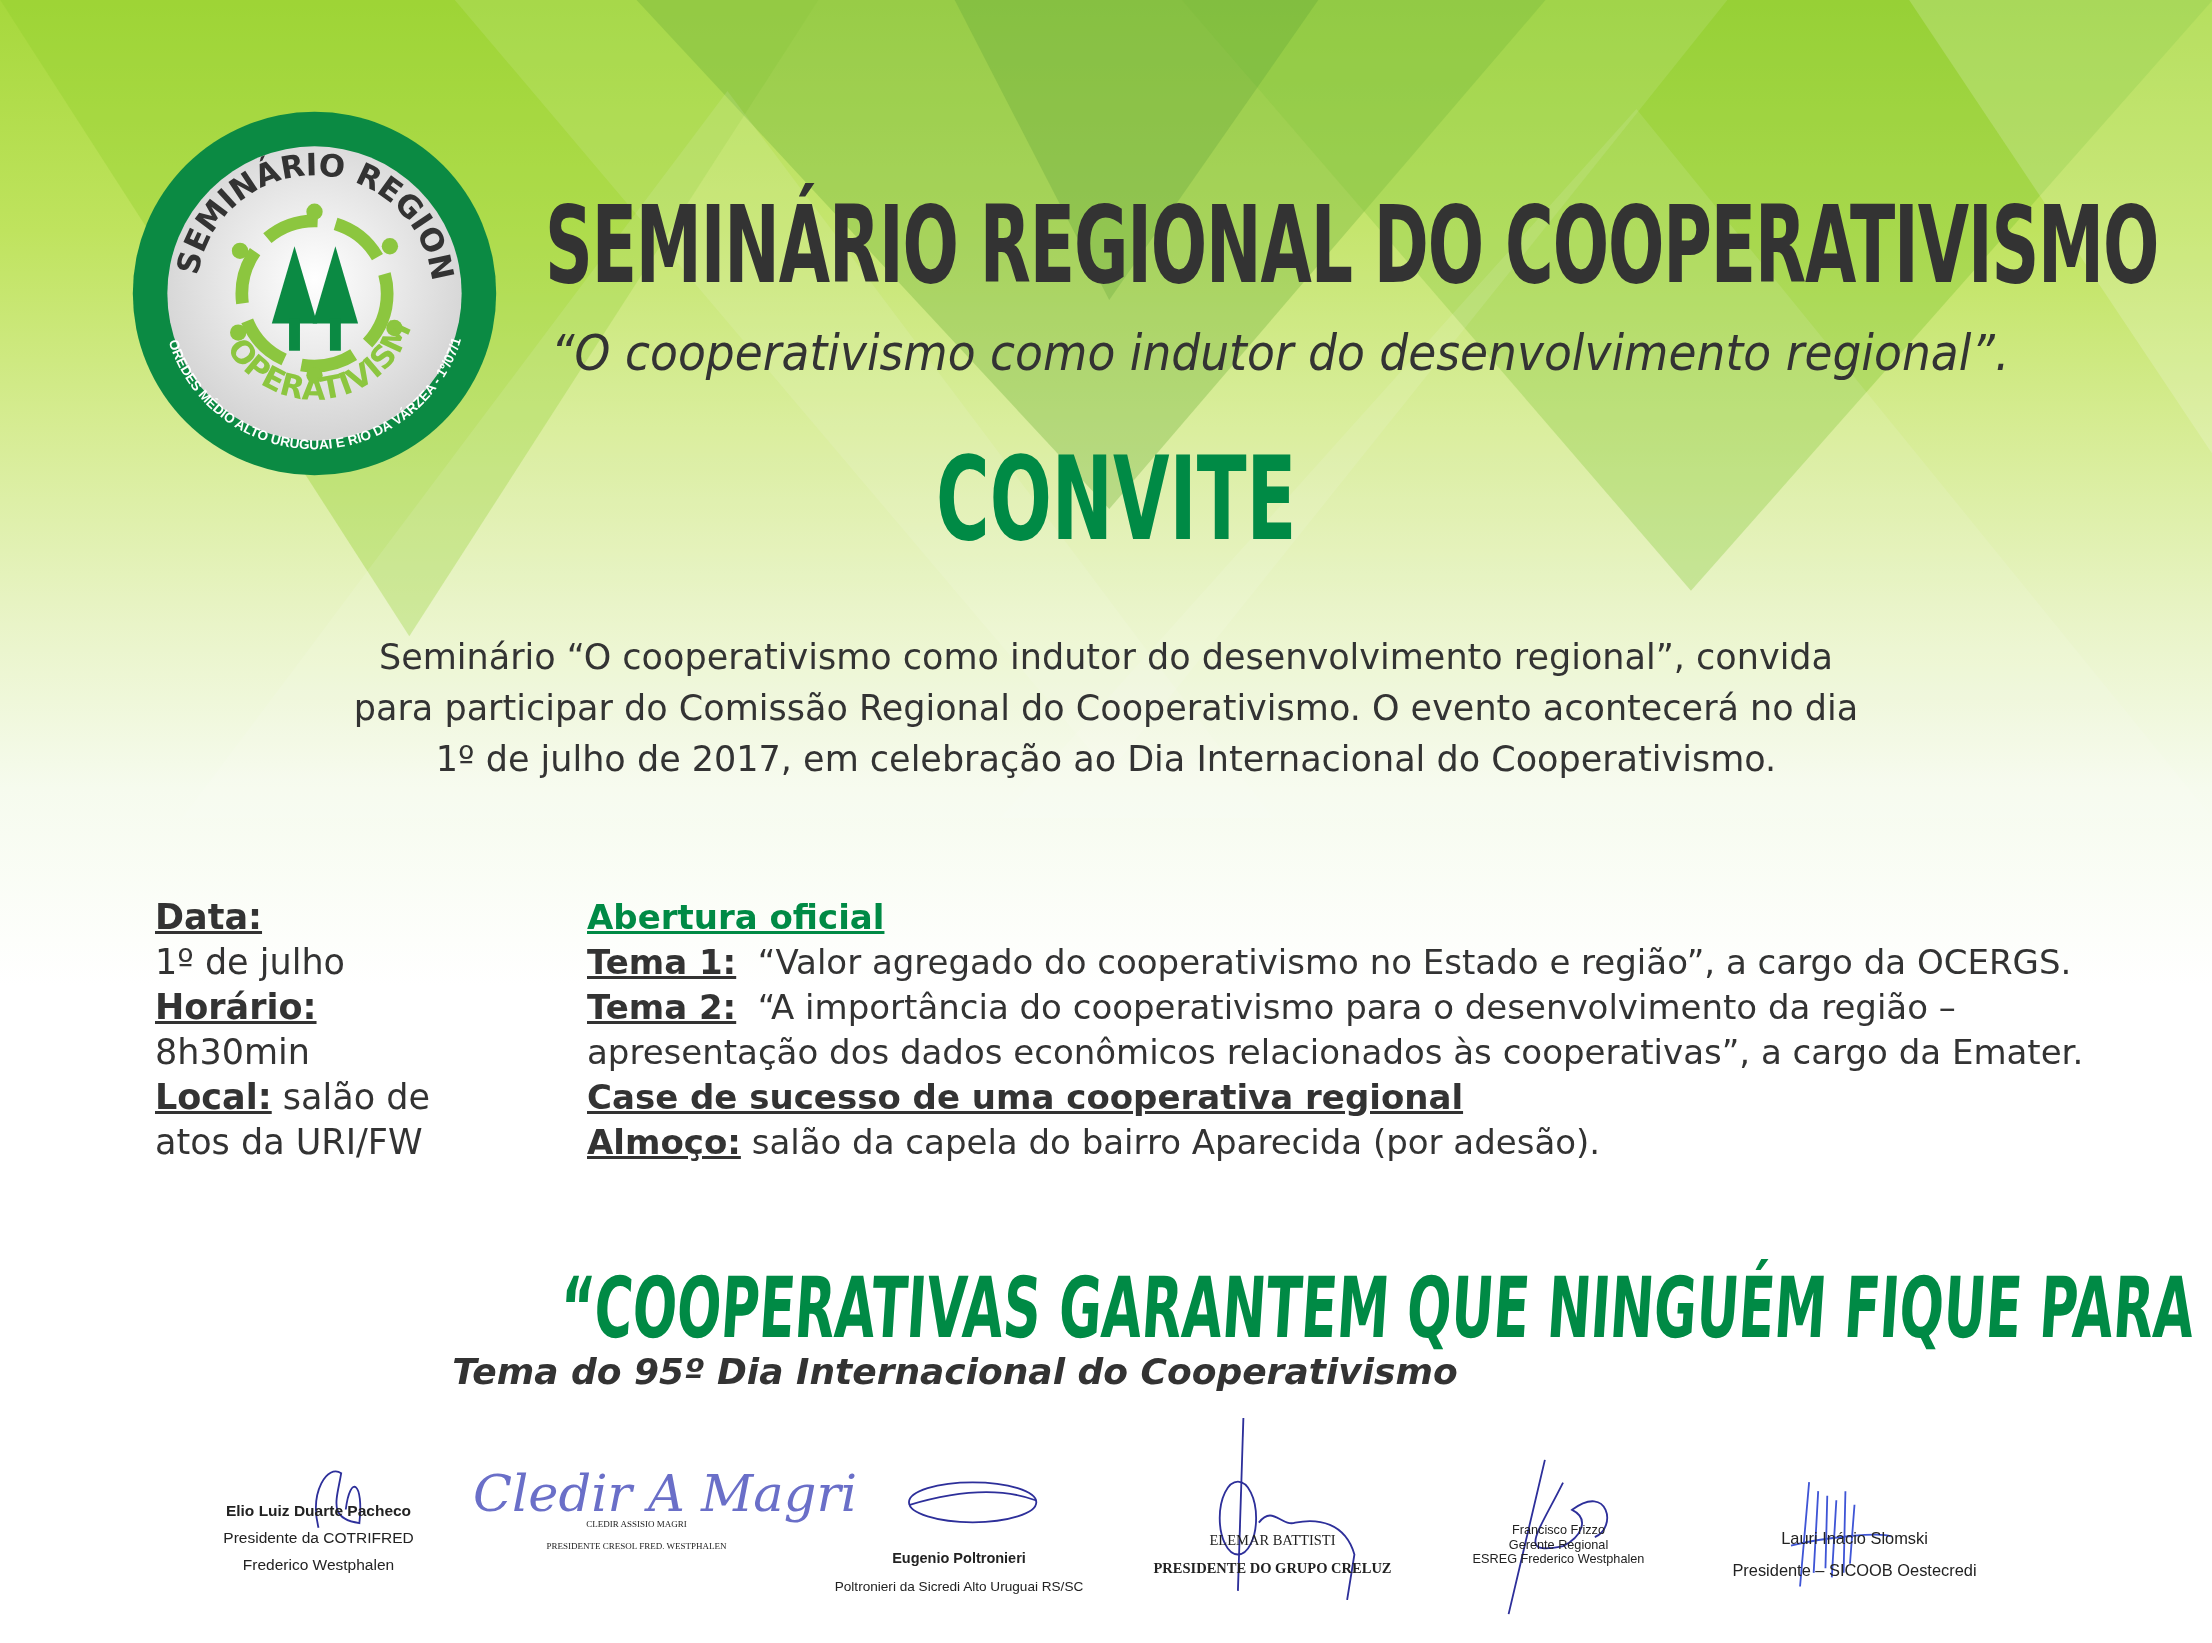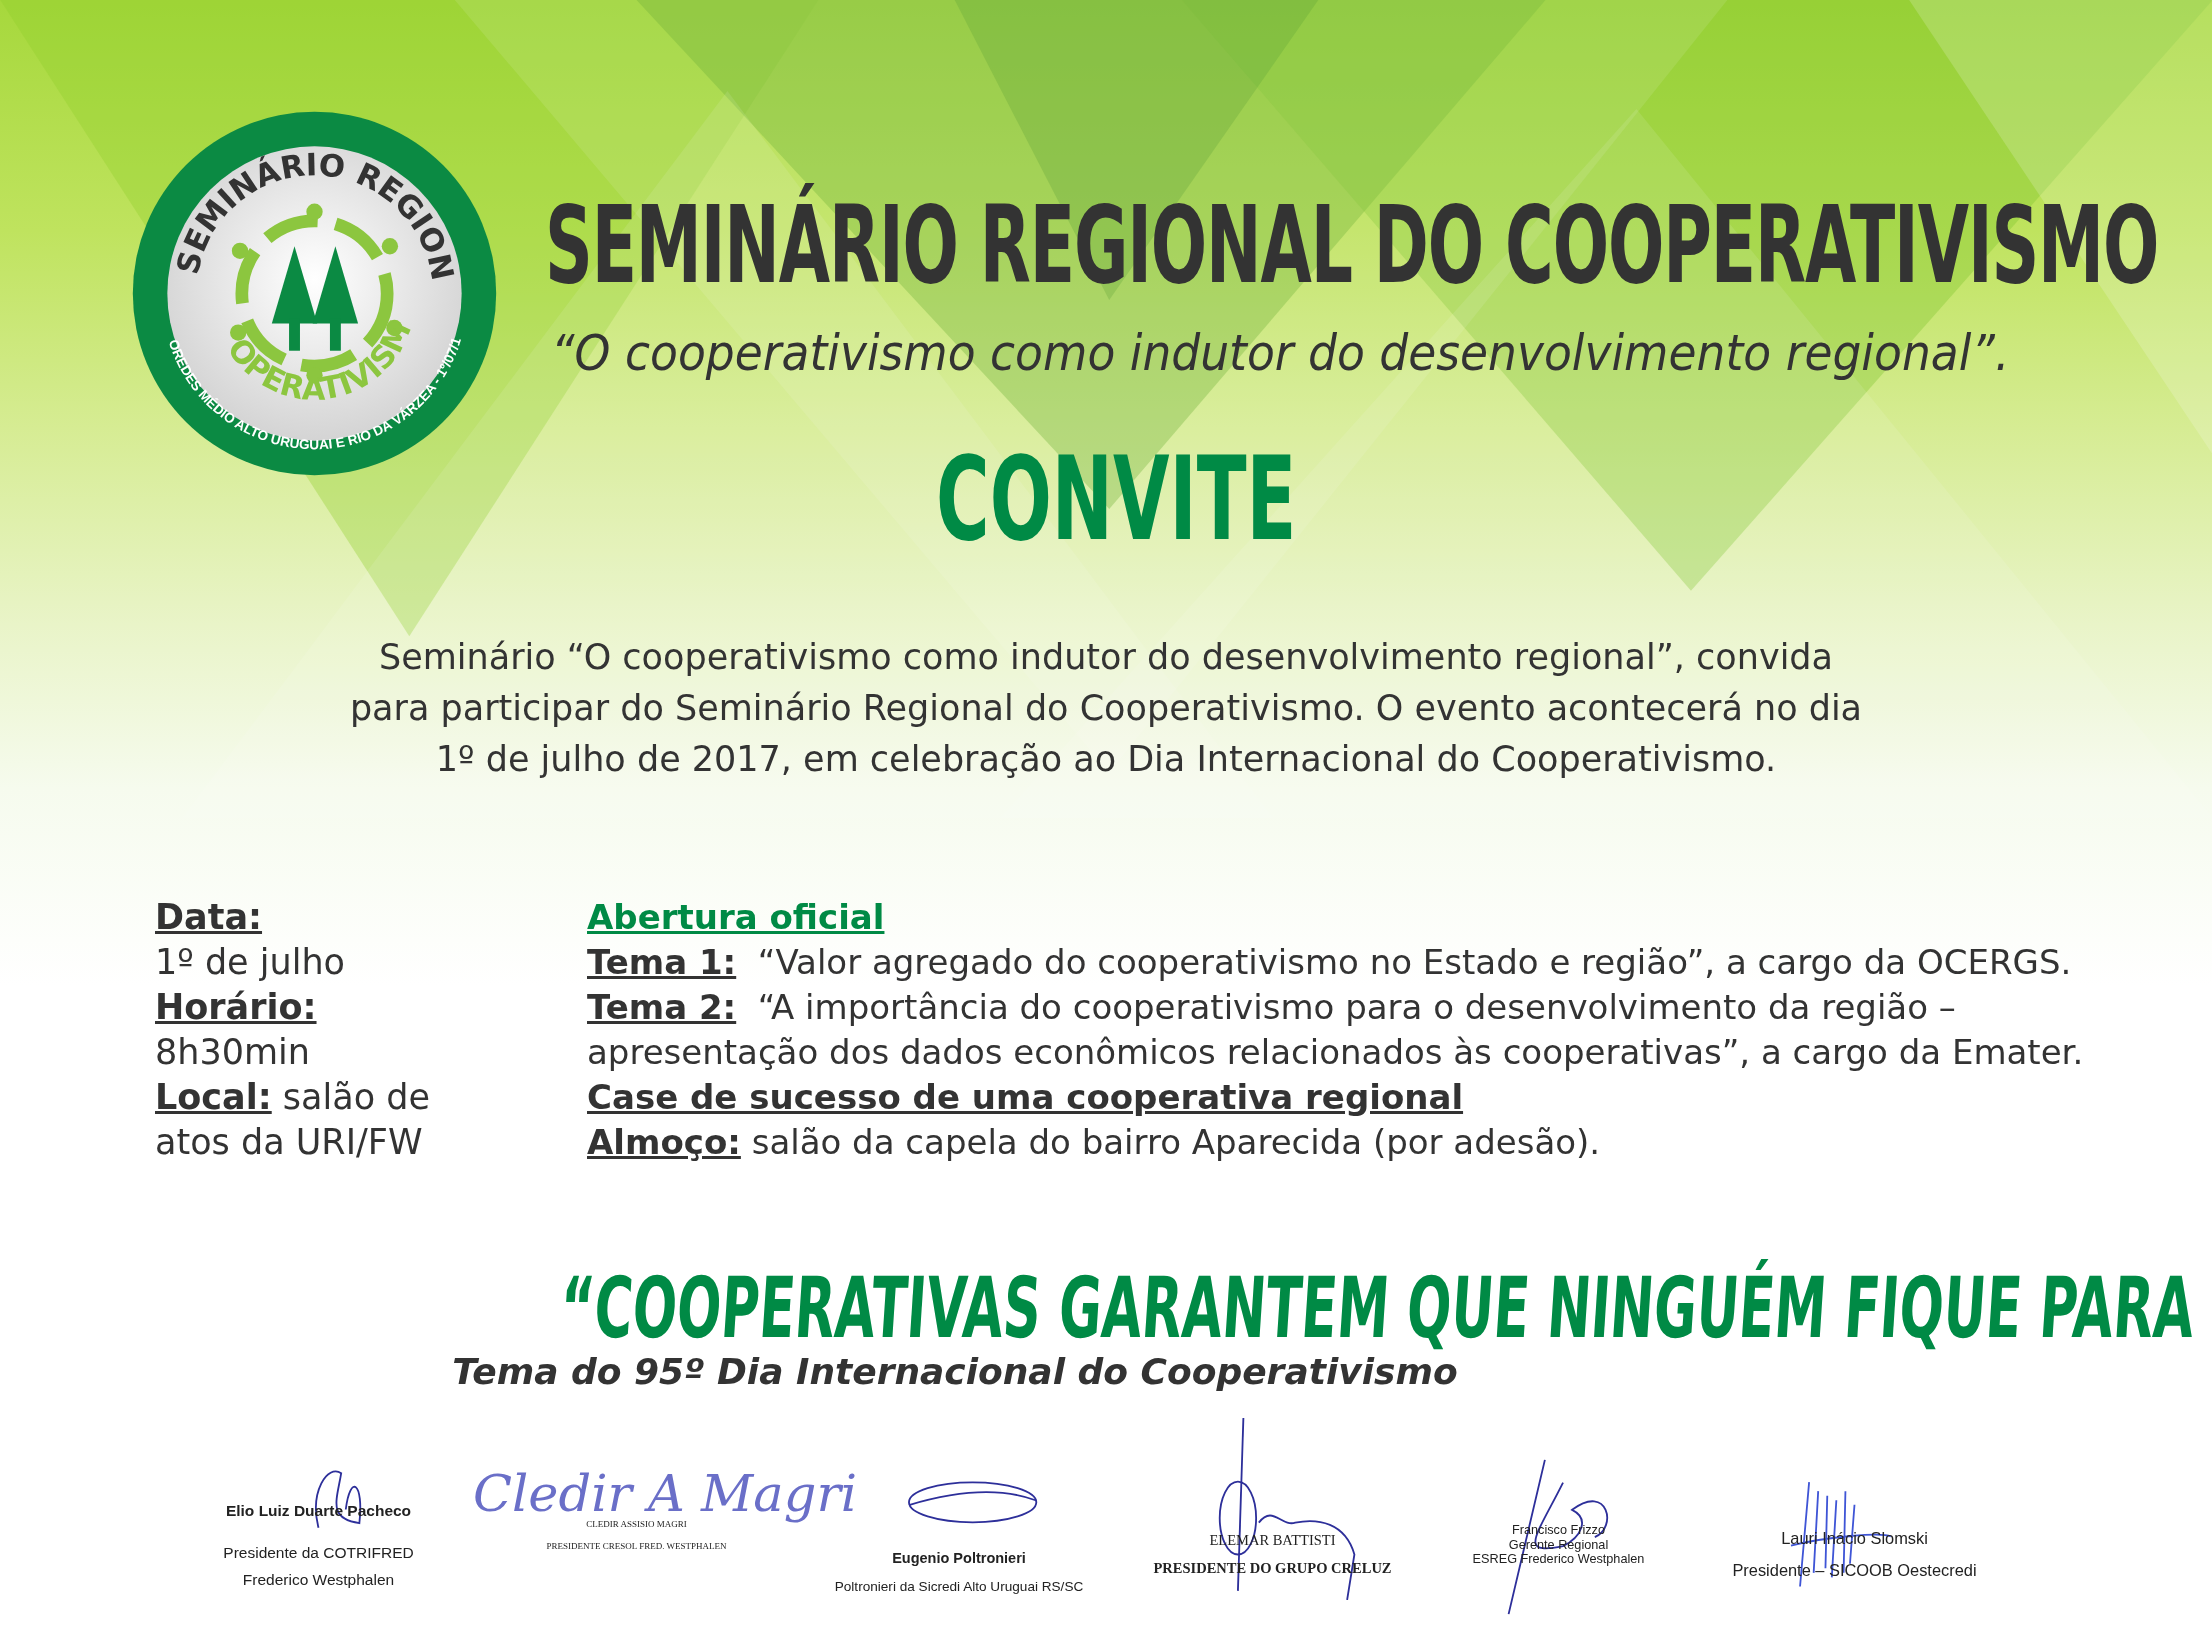--- a/index.html
+++ b/index.html
@@ -76,21 +76,21 @@
     <text font-family="Liberation Sans, sans-serif" font-weight="bold" font-size="15" fill="#ffffff"><textPath href="#ringArc" startOffset="50%" text-anchor="middle">COREDES MÉDIO ALTO URUGUAI E RIO DA VÁRZEA - 1º/07/17</textPath></text>
   </svg>
 </div>
 
 <div class="abs title">SEMINÁRIO REGIONAL DO COOPERATIVISMO</div>
 <div class="abs subtitle">“O cooperativismo como indutor do desenvolvimento regional”.</div>
 <div class="abs convite">CONVITE</div>
 
 <div class="abs para">
   <span>Seminário “O cooperativismo como indutor do desenvolvimento regional”, convida</span>
-  <span>para participar do Seminário Regional do Cooperativismo. O evento acontecerá no dia</span>
+  <span>para participar do Comissão Regional do Cooperativismo. O evento acontecerá no dia</span>
   <span>1º de julho de 2017, em celebração ao Dia Internacional do Cooperativismo.</span>
 </div>
 
 <div class="abs details-left">
   <div><b>Data:</b></div>
   <div>1º de julho</div>
   <div><b>Horário:</b></div>
   <div>8h30min</div>
   <div><b>Local:</b><span> salão de</span></div>
   <div>atos da URI/FW</div>
@@ -106,21 +106,21 @@
 </div>
 
 <div class="abs slogan"><span>“COOPERATIVAS GARANTEM QUE NINGUÉM FIQUE PARA TRÁS”</span></div>
 <div class="abs tema95">Tema do 95º Dia Internacional do Cooperativismo</div>
 
 <div class="sig" style="left:182px;top:1455px;width:273px;">
   <svg width="273" height="109" viewBox="0 0 300 120">
       <path d="M150,80 C140,40 160,10 175,20 C170,50 160,70 195,75 C200,30 185,20 180,60" fill="none" stroke="#2d2f9a" stroke-width="2"></path>
     </svg>
   <div class="n" style="padding-top:47px;font-size:15.5px;font-weight:bold;">Elio Luiz Duarte Pacheco</div>
-  <div class="n" style="font-size:15.5px;margin-top:24px;">Presidente da COTRIFRED</div>
+  <div class="n" style="font-size:15.5px;margin-top:9px;">Presidente da COTRIFRED</div>
   <div class="n" style="font-size:15.5px;margin-top:9px;">Frederico Westphalen</div>
 </div>
 
 <div class="sig" style="left:473px;top:1464px;width:327px;">
   <div class="n" style="font-family:'DejaVu Serif',serif;font-style:italic;font-size:51px;color:#6a6fc8;">Cledir A Magri</div>
   <div class="n" style="font-family:'Liberation Serif',serif;font-size:9px;margin-top:-3.6px;">CLEDIR ASSISIO MAGRI</div>
   <div class="n" style="font-family:'Liberation Serif',serif;font-size:9px;margin-top:12px;">PRESIDENTE CRESOL FRED. WESTPHALEN</div>
 </div>
 
 <div class="sig" style="left:818px;top:1455px;width:282px;">

